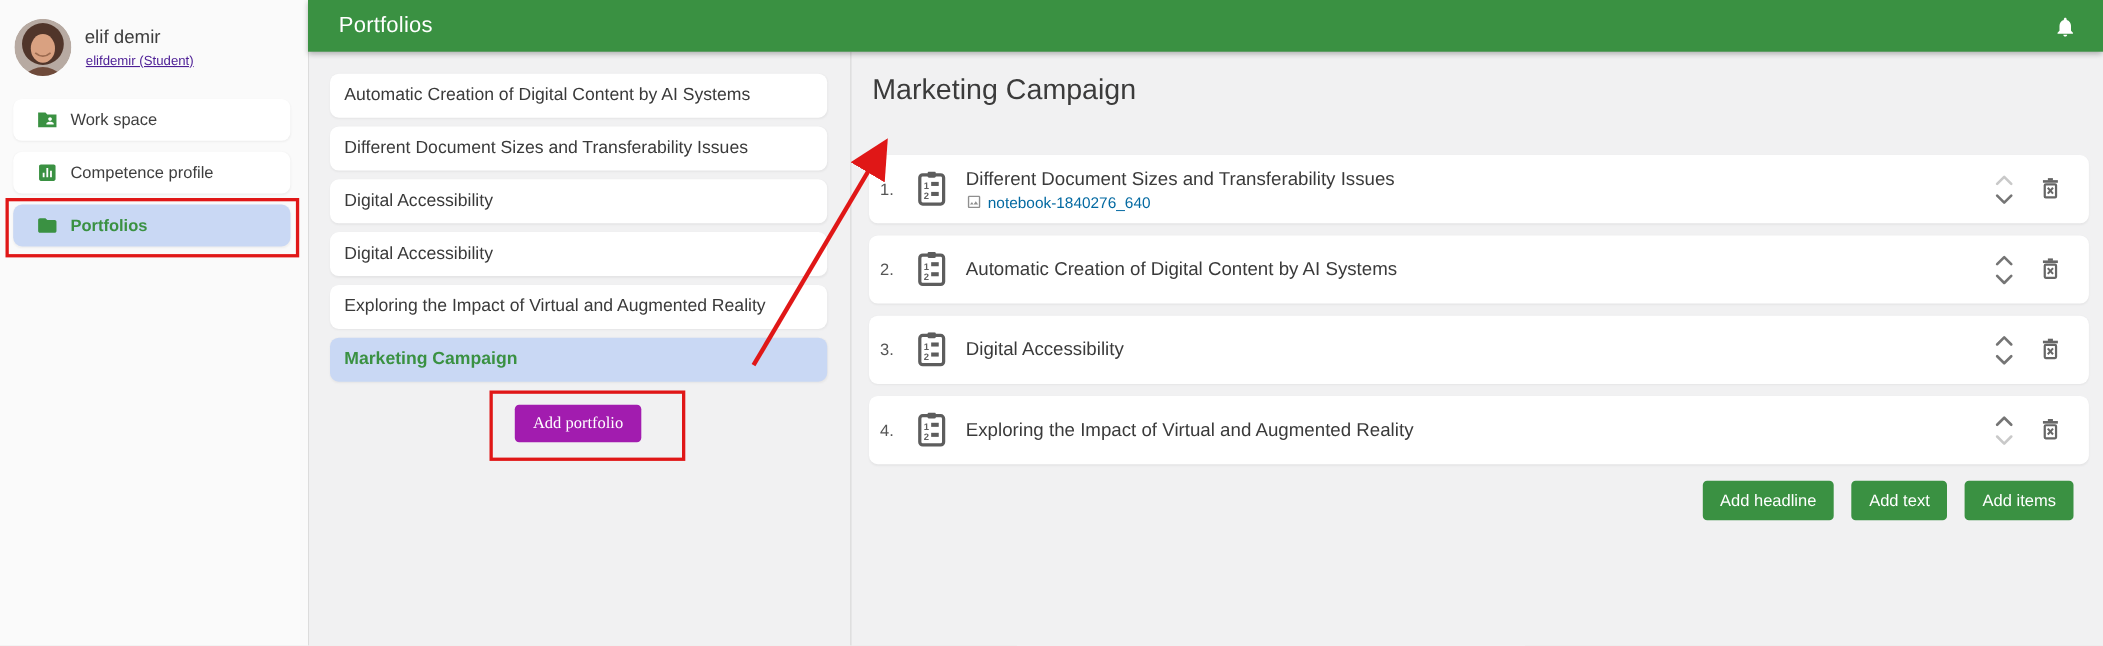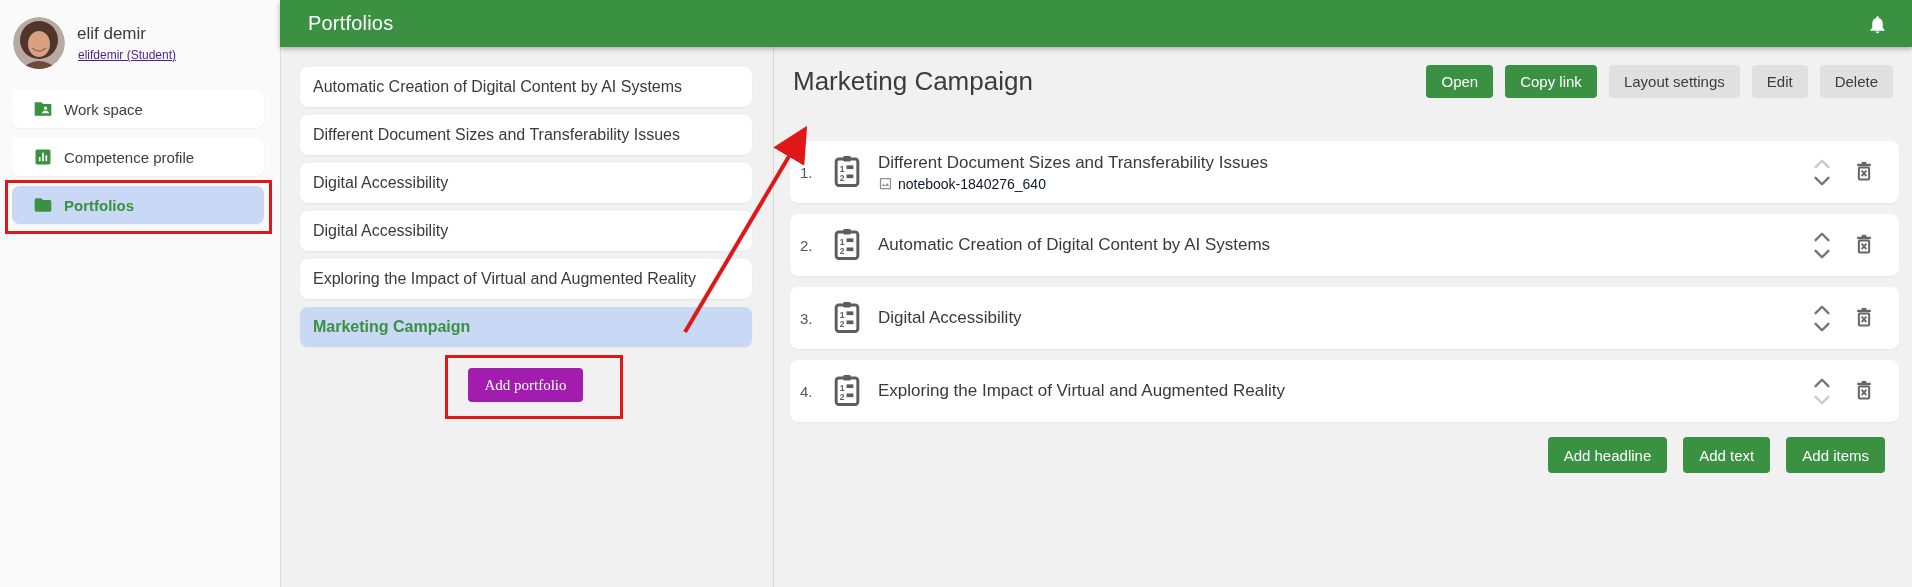--- a/index.html
+++ b/index.html
@@ -38,21 +38,21 @@
   .btn{height:33px;padding:0 15px;border:none;border-radius:4px;font-size:15px;font-family:inherit;cursor:pointer;display:flex;align-items:center;}
   .btn.green{background:#3a9142;color:#ffffff;}
   .btn.gray{background:#e0e0e0;color:#3c3c3c;}
 
   .cards{position:absolute;left:17px;top:94px;width:1109px;}
   .card{height:62px;margin-bottom:11px;background:#ffffff;border-radius:8px;display:flex;align-items:center;box-shadow:0 1px 2px rgba(0,0,0,0.05);}
   .card-number{margin-left:8px;width:26px;font-size:15px;color:#555;text-align:left;padding-left:2px;}
   .card-icon{width:30px;height:32px;flex:0 0 auto;margin-left:6px;}
   .card-text{margin-left:16px;display:flex;flex-direction:column;gap:3px;}
   .card-title{font-size:17px;color:#3a3a3a;}
-  .card-sub{display:flex;align-items:center;gap:5px;font-size:14px;color:#0f172a;}
+  .card-sub{display:flex;align-items:center;gap:5px;font-size:14px;color:#0369a1;}
   .card-sub svg{width:15px;height:15px;}
   .card-controls{margin-left:auto;display:flex;align-items:center;}
   .chevcol{display:flex;flex-direction:column;gap:7px;margin-right:22px;}
   .chev{width:18px;height:11px;cursor:pointer;}
   .chev polyline{fill:none;stroke:#757575;stroke-width:2.6;stroke-linecap:round;stroke-linejoin:round;}
   .chev.disabled polyline{stroke:#c9c9c9;}
   .trash{width:22px;height:24px;margin-right:24px;cursor:pointer;}
 
   .detail-footer{position:absolute;right:27px;top:390px;display:flex;gap:16px;justify-content:flex-end;}
   .btn.big{height:36px;padding:0 16px;}
@@ -142,27 +142,20 @@
         <span>Marketing Campaign</span>
       </div>
 
     <button class="add-portfolio">Add portfolio</button>
     <div class="anno anno-add" style="left:165px;top:308px"></div>
   </section>
 
   <section class="detail">
     <div class="detail-header">
       <span class="detail-title">Marketing Campaign</span>
-      <div class="detail-actions">
-        <button class="btn green">Open</button>
-        <button class="btn green">Copy link</button>
-        <button class="btn gray">Layout settings</button>
-        <button class="btn gray">Edit</button>
-        <button class="btn gray">Delete</button>
-      </div>
     </div>
 
     <div class="cards">
 
       <div class="card">
         <span class="card-number">1.</span>
         <span class="card-icon">
           <svg viewBox="0 0 24 26" width="30" height="32">
               <rect x="9" y="0" width="6" height="4.5" rx="1" fill="#5d5d5d"></rect>
               <rect x="3.2" y="2.4" width="17.6" height="21.6" rx="2.2" fill="none" stroke="#5d5d5d" stroke-width="2.4"></rect>

